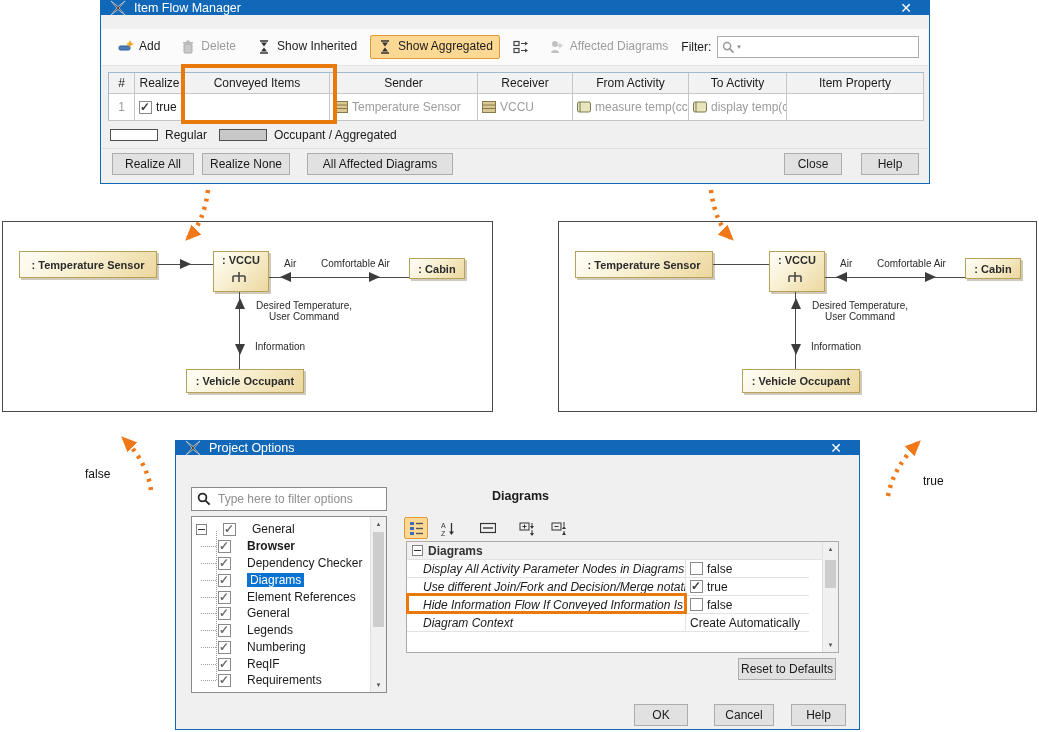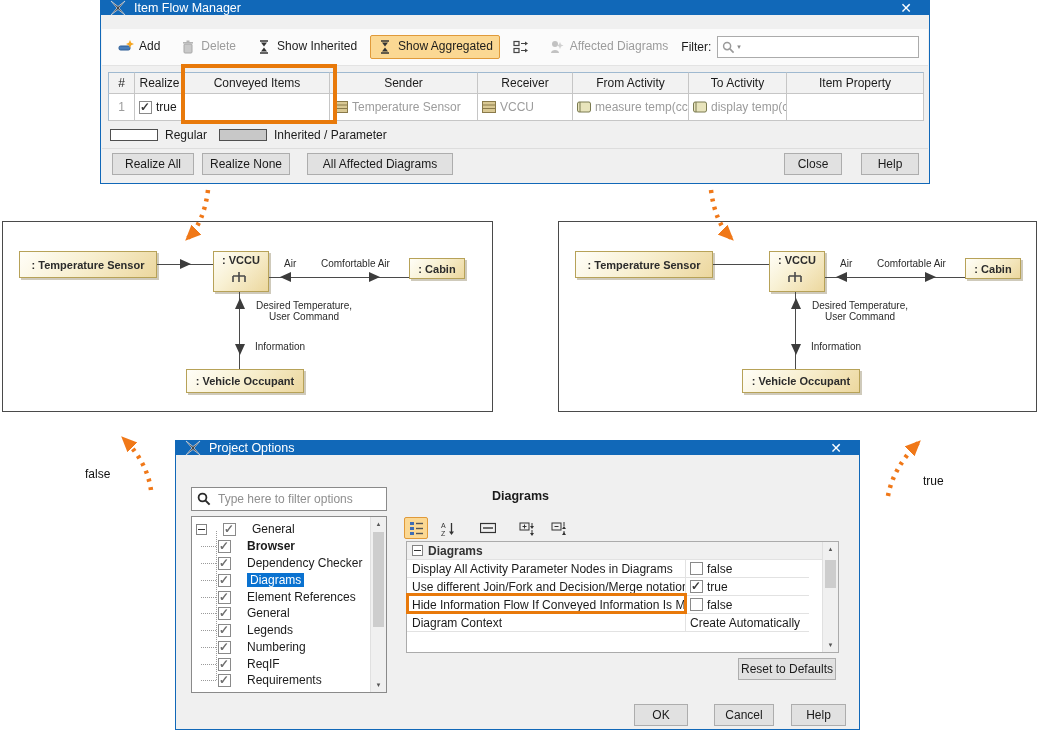--- a/index.html
+++ b/index.html
@@ -104,21 +104,21 @@
 
   .po-heading{position:absolute;left:316px;top:48px;font-weight:bold;font-size:12.5px;}
   .po-tools{position:absolute;left:228px;top:76px;display:flex;align-items:center;gap:8px;}
   .tool{width:22px;height:20px;display:flex;align-items:center;justify-content:center;border:1px solid transparent;}
   .tool.active{background:#FBD893;border:1px solid #E09A3A;border-radius:2px;}
 
   .po-grid{position:absolute;left:230px;top:100px;width:433px;height:112px;background:#fff;
       border:1px solid #ABABAB;box-sizing:border-box;}
   .grow{position:absolute;left:0;width:402px;height:18px;display:flex;align-items:center;
         border-bottom:1px solid #E2E2E2;box-sizing:border-box;font-size:12px;}
-  .grow .name{width:278px;padding-left:5px;box-sizing:border-box;overflow:hidden;white-space:nowrap;}
+  .grow .name{width:278px;padding-left:16px;box-sizing:border-box;overflow:hidden;white-space:nowrap;font-style:italic;}
   .grow .val{flex:1;display:flex;align-items:center;gap:4px;padding-left:4px;border-left:1px solid #E2E2E2;
              height:100%;white-space:nowrap;}
   .grow.ghead{background:#F0F0F0;font-weight:bold;color:#333;gap:5px;padding-left:5px;box-sizing:border-box;}
   .po-hl{left:230px;top:152px;width:281px;height:21px;border-width:3px;}
 
   .sb{position:absolute;width:15px;background:#F0F0F0;}
   .sb .ar{position:absolute;left:0;right:0;height:14px;text-align:center;font-size:6px;color:#555;line-height:14px;}
   .sb .ar.up{top:0;}
   .sb .ar.dn{bottom:0;}
   .sb .thumb{position:absolute;left:2px;right:2px;background:#CDCDCD;}
@@ -256,21 +256,21 @@
         <div class="tcell c7"></div>
       </div>
     </div>
 
     <div class="hl-orange ifm-hl"></div>
 
     <div class="legend">
       <span class="swatch reg"></span>
       <span>Regular</span>
       <span class="swatch inh"></span>
-      <span>Inherited / Parameter</span>
+      <span>Occupant / Aggregated</span>
     </div>
     <div class="ifm-sep"></div>
 
     <div class="btn b-realall">Realize All</div>
     <div class="btn b-realnone">Realize None</div>
     <div class="btn b-allaff">All Affected Diagrams</div>
     <div class="btn b-close">Close</div>
     <div class="btn b-help">Help</div>
   </div>
 

